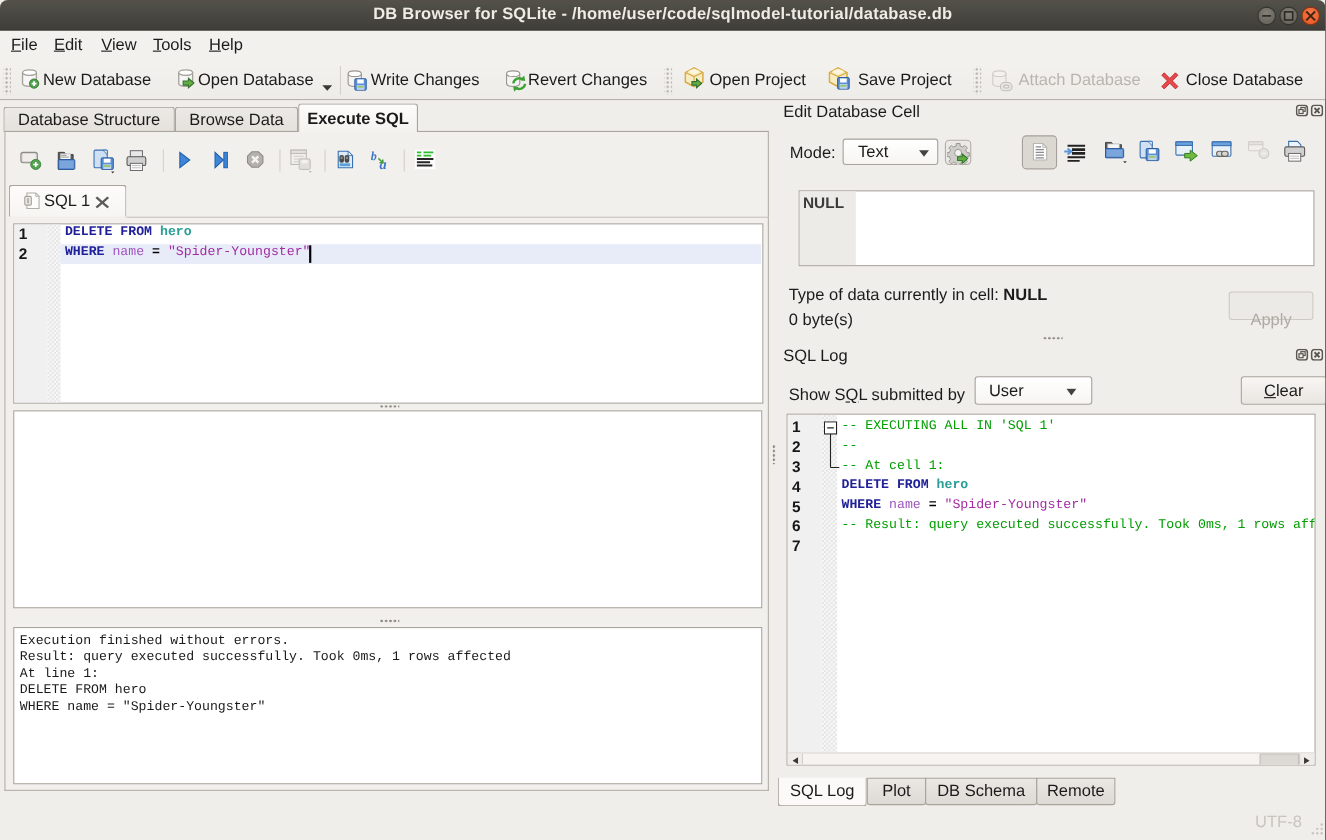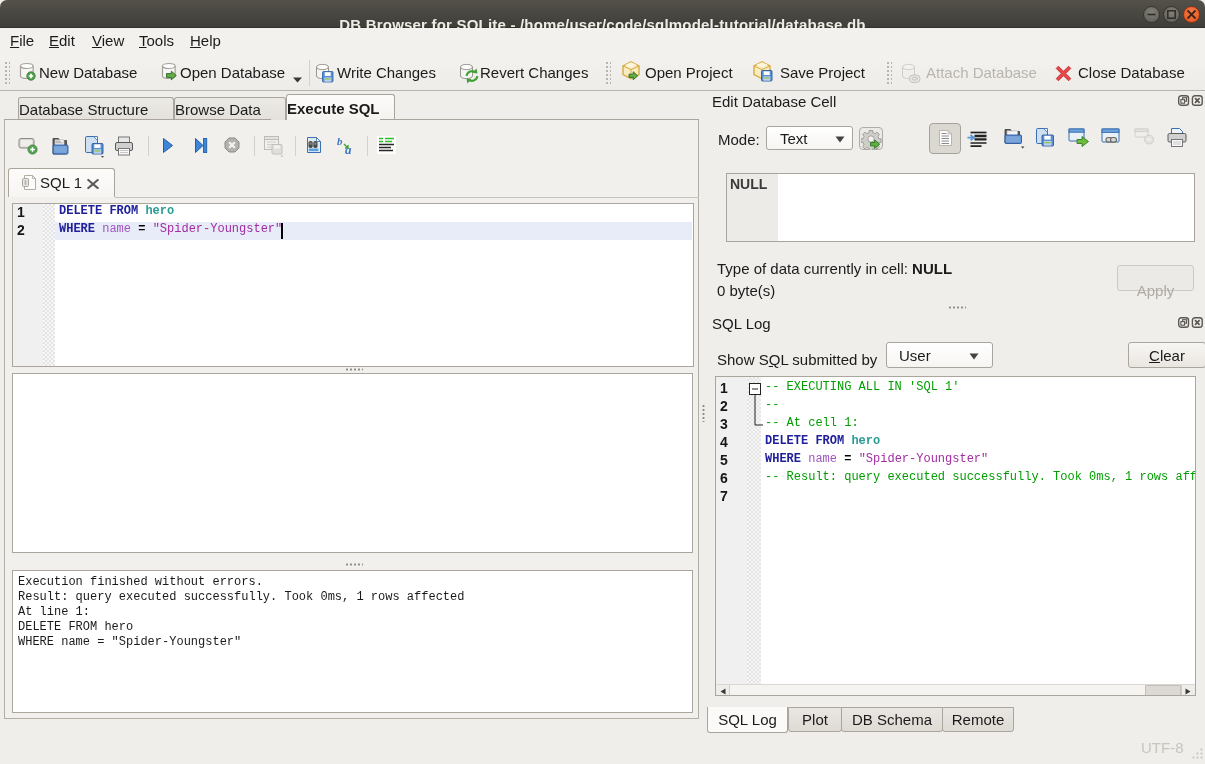--- a/index.html
+++ b/index.html
@@ -3,36 +3,36 @@
 <meta charset="utf-8">
 <style>
   html,body{margin:0;padding:0;background:#000;}
   #root{position:relative;width:1205px;height:764px;background:#f0eeeb;
     font-family:"Liberation Sans",sans-serif;overflow:hidden;}
   .abs{position:absolute;}
   
   #titlebar{left:0;top:0;width:1205px;height:28px;
     background:linear-gradient(#53514a,#3e3d38);
     border-radius:7px 7px 0 0;box-shadow:inset 0 -1px 0 #31302c;}
-  #title{width:100%;text-align:center;top:4px;color:#efece6;font-size:15px;font-weight:bold;letter-spacing:0.2px;margin-top:12px;}
+  #title{width:100%;text-align:center;top:4px;color:#efece6;font-size:15px;font-weight:bold;letter-spacing:0.2px;}
   .winbtn{top:6px;width:17px;height:17px;border-radius:50%;box-sizing:border-box;}
   .winbtn.gray{background:radial-gradient(circle at 50% 35%,#848078,#5d5b54);border:1px solid #36342f;}
   .winbtn.orange{background:radial-gradient(circle at 50% 35%,#f4794a,#e8551f);border:1px solid #8c3313;}
   
   #menubar{left:0;top:28px;width:1205px;height:26px;background:#f3f1ee;}
   .menuitem{top:32px;font-size:15px;color:#1b1b1b;}
   
   #toolbar{left:0;top:54px;width:1205px;height:36px;background:linear-gradient(#f4f2ef,#eeece8);border-bottom:1px solid #b6b2ac;}
   .tbtext{top:64px;font-size:15px;color:#1b1b1b;}
   .tbtext.dis{color:#b9b5ae;}
   .handle{width:7px;background-image:radial-gradient(circle,#b9b5ae 1px,transparent 1.2px);
     background-size:4px 4px;background-position:1px 1px;}
   .vsep{width:1px;background:#d3cfc9;}
   
-  .tab{box-sizing:border-box;font-size:15px;color:#1b1b1b;margin-left:15px;}
+  .tab{box-sizing:border-box;font-size:15px;color:#1b1b1b;text-align:center;}
   .tab.inactive{top:97px;height:23px;background:linear-gradient(#eceae6,#e4e1dc);
     border:1px solid #a9a49c;border-bottom:none;border-radius:3px 3px 0 0;padding-top:3px;}
   .tab.active{top:94px;height:26px;background:linear-gradient(#fdfcfb,#f4f2ee);
     border:1px solid #a9a49c;border-bottom:none;border-radius:3px 3px 0 0;padding-top:5px;}
   
   #page{left:4px;top:120px;width:695px;height:599px;background:#f2f0ed;
     border:1px solid #b3aea6;border-top:none;box-sizing:border-box;}
   .frame{background:#fff;border:1px solid #aaa59d;box-sizing:border-box;overflow:hidden;}
   .gutter{background:#f0f0f0;}
   .foldcol{background-color:#f7f7f7;

